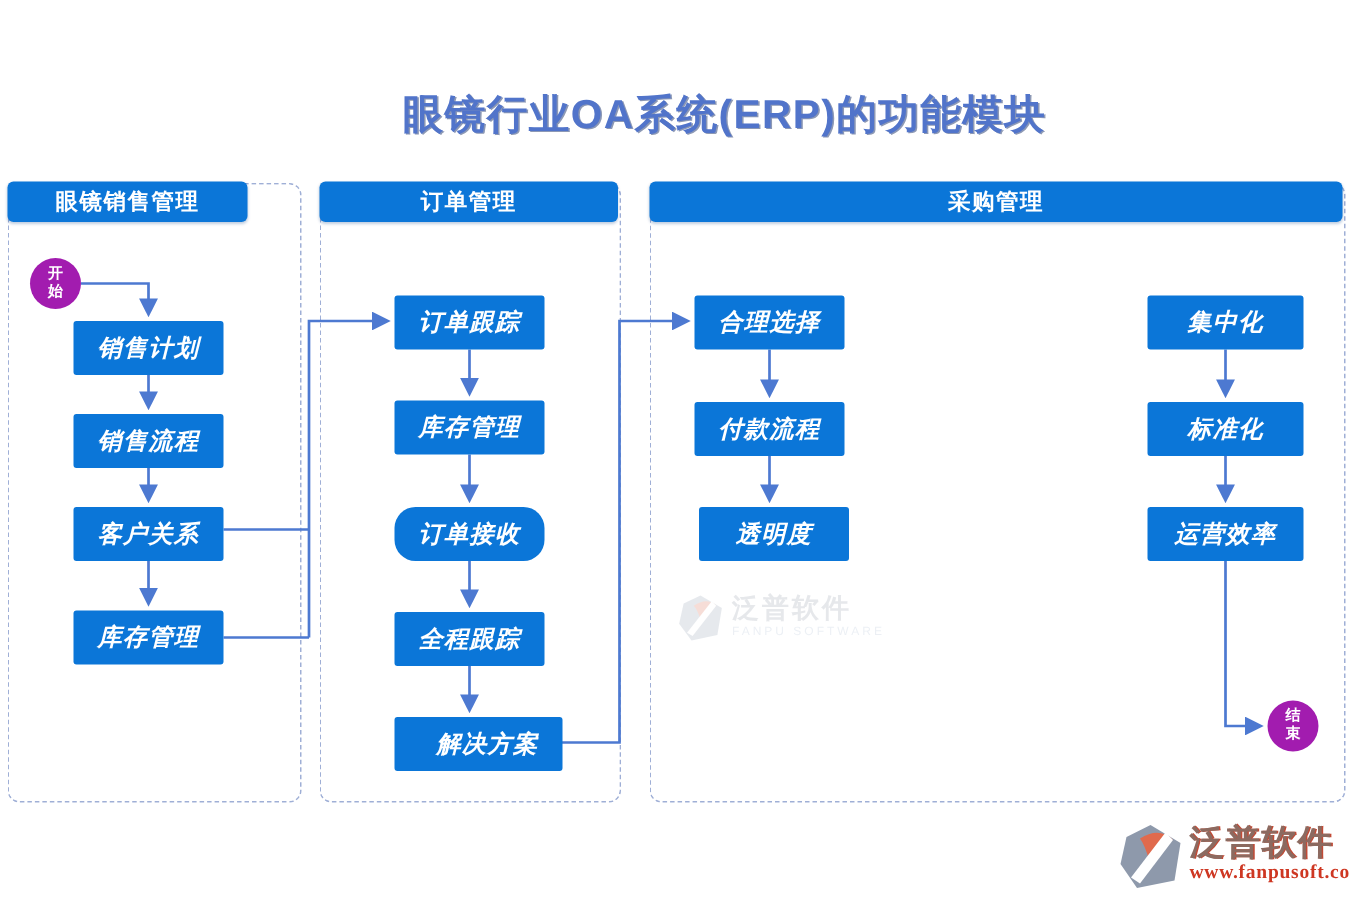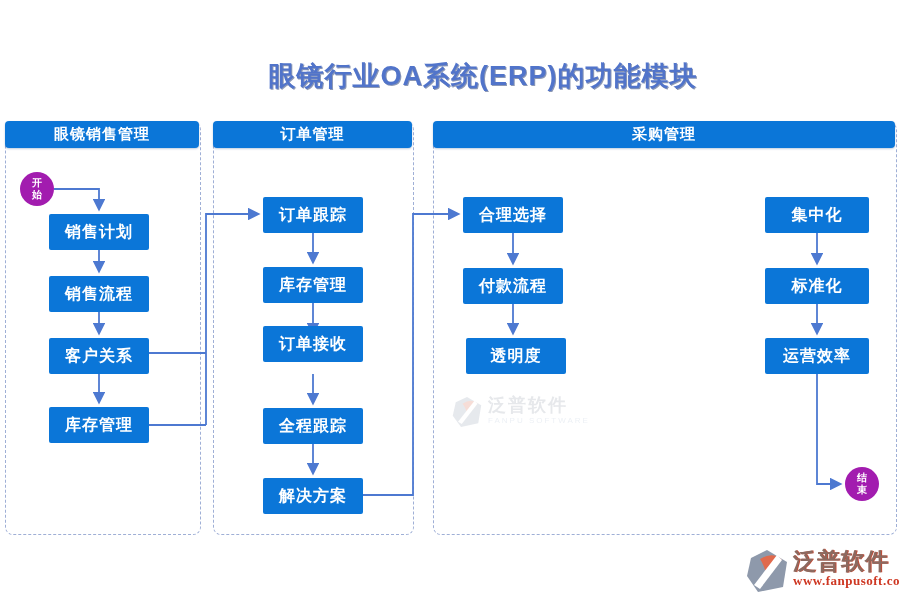--- a/index.html
+++ b/index.html
@@ -19,21 +19,21 @@
   }
   .section-header{
     position:absolute;height:27px;border-radius:4px;background:#0b76d8;
     color:#ffffff;font-size:15px;font-weight:bold;
     display:flex;align-items:center;justify-content:center;letter-spacing:1px;
     box-shadow:0 1px 2px rgba(0,60,130,.25);
   }
   .node{
     position:absolute;width:100px;height:36px;background:#0b76d8;
     color:#ffffff;font-size:16px;font-weight:bold;border-radius:2px;
-    display:flex;align-items:center;justify-content:center;letter-spacing:1px;
+    display:flex;align-items:center;justify-content:center;letter-spacing:1px;font-style:italic;
   }
   .node.wide{width:104px;}
   .terminal{
     position:absolute;width:34px;height:34px;border-radius:50%;
     background:#a21caf;color:#ffffff;font-size:10px;font-weight:bold;
     display:flex;align-items:center;justify-content:center;
   }
   .terminal span{width:1em;word-break:break-all;text-align:center;line-height:1.2;}
   svg.wires{position:absolute;left:0;top:0;pointer-events:none;}
   .watermark{
@@ -54,21 +54,21 @@
 </style>
 </head>
 <body>
 
 <div class="title">眼镜行业OA系统(ERP)的功能模块</div>
 
 <div class="section" style="left:5px;top:122px;width:194px;height:411px;"></div>
 <div class="section" style="left:213px;top:122px;width:199px;height:411px;"></div>
 <div class="section" style="left:433px;top:122px;width:462px;height:411px;"></div>
 
-<div class="section-header" style="left:5px;top:121px;width:194px;">眼镜销售管理</div>
+<div class="section-header" style="left:5px;top:121px;width:160px;">眼镜销售管理</div>
 <div class="section-header" style="left:213px;top:121px;width:199px;">订单管理</div>
 <div class="section-header" style="left:433px;top:121px;width:462px;">采购管理</div>
 
 <svg class="wires" width="900" height="600">
   <defs>
     <marker id="arr" viewBox="0 0 10 10" refX="8" refY="5" markerWidth="7" markerHeight="7" orient="auto-start-reverse">
       <path d="M0,0 L10,5 L0,10 z" fill="#4d79d1"></path>
     </marker>
   </defs>
   <g stroke="#4d79d1" stroke-width="1.8" fill="none">
@@ -107,23 +107,23 @@
   <span>结束</span>
 </div>
 
 <div class="node" style="left:49px;top:214px;">销售计划</div>
 <div class="node" style="left:49px;top:276px;">销售流程</div>
 <div class="node" style="left:49px;top:338px;">客户关系</div>
 <div class="node" style="left:49px;top:407px;">库存管理</div>
 
 <div class="node" style="left:263px;top:197px;">订单跟踪</div>
 <div class="node" style="left:263px;top:267px;">库存管理</div>
-<div class="node" style="left:263px;top:326px;">订单接收</div>
+<div class="node" style="left:263px;top:338px;border-radius:14px;">订单接收</div>
 <div class="node" style="left:263px;top:408px;">全程跟踪</div>
-<div class="node" style="left:263px;top:478px;">解决方案</div>
+<div class="node" style="left:263px;top:478px;padding-left:12px;">解决方案</div>
 
 <div class="node" style="left:463px;top:197px;">合理选择</div>
 <div class="node" style="left:463px;top:268px;">付款流程</div>
 <div class="node" style="left:466px;top:338px;">透明度</div>
 
 <div class="node wide" style="left:765px;top:197px;">集中化</div>
 <div class="node wide" style="left:765px;top:268px;">标准化</div>
 <div class="node wide" style="left:765px;top:338px;">运营效率</div>
 
 <div class="watermark">

